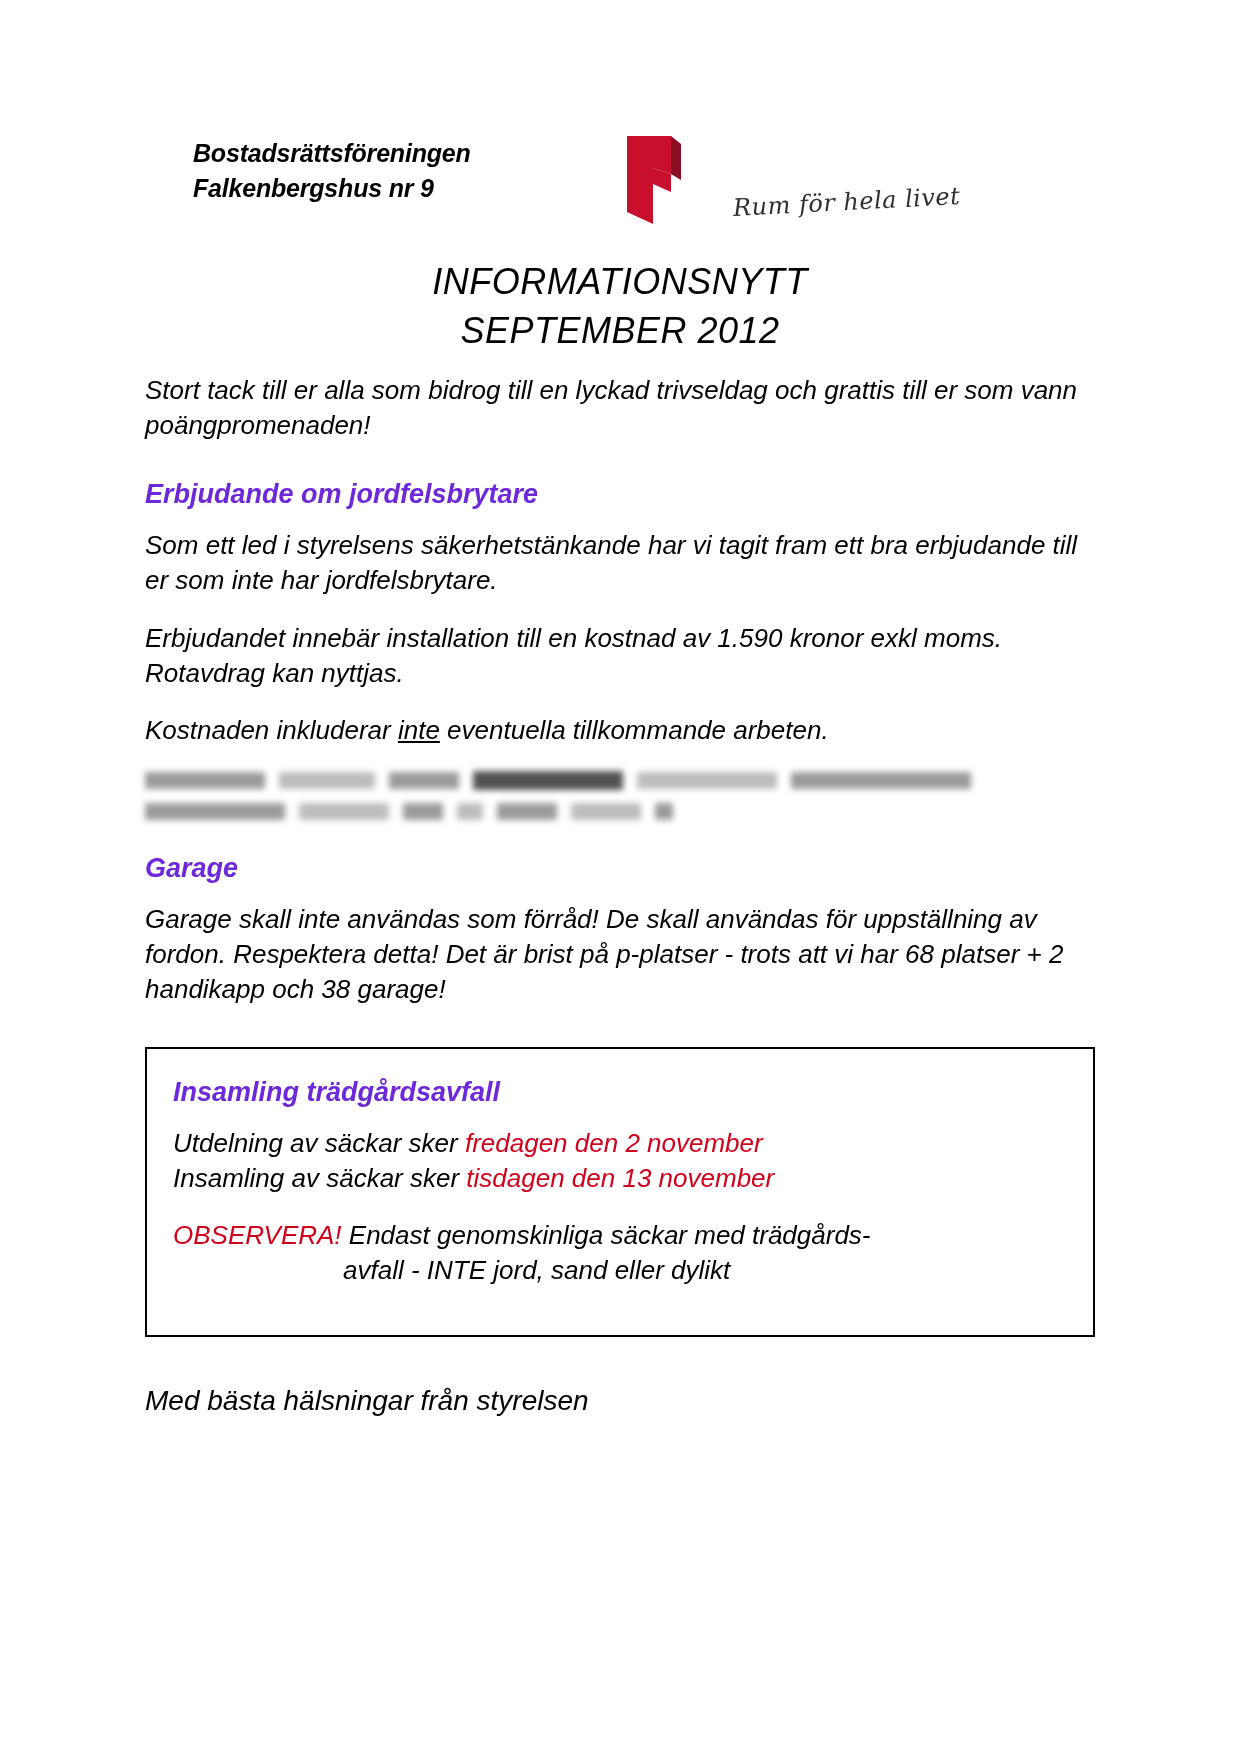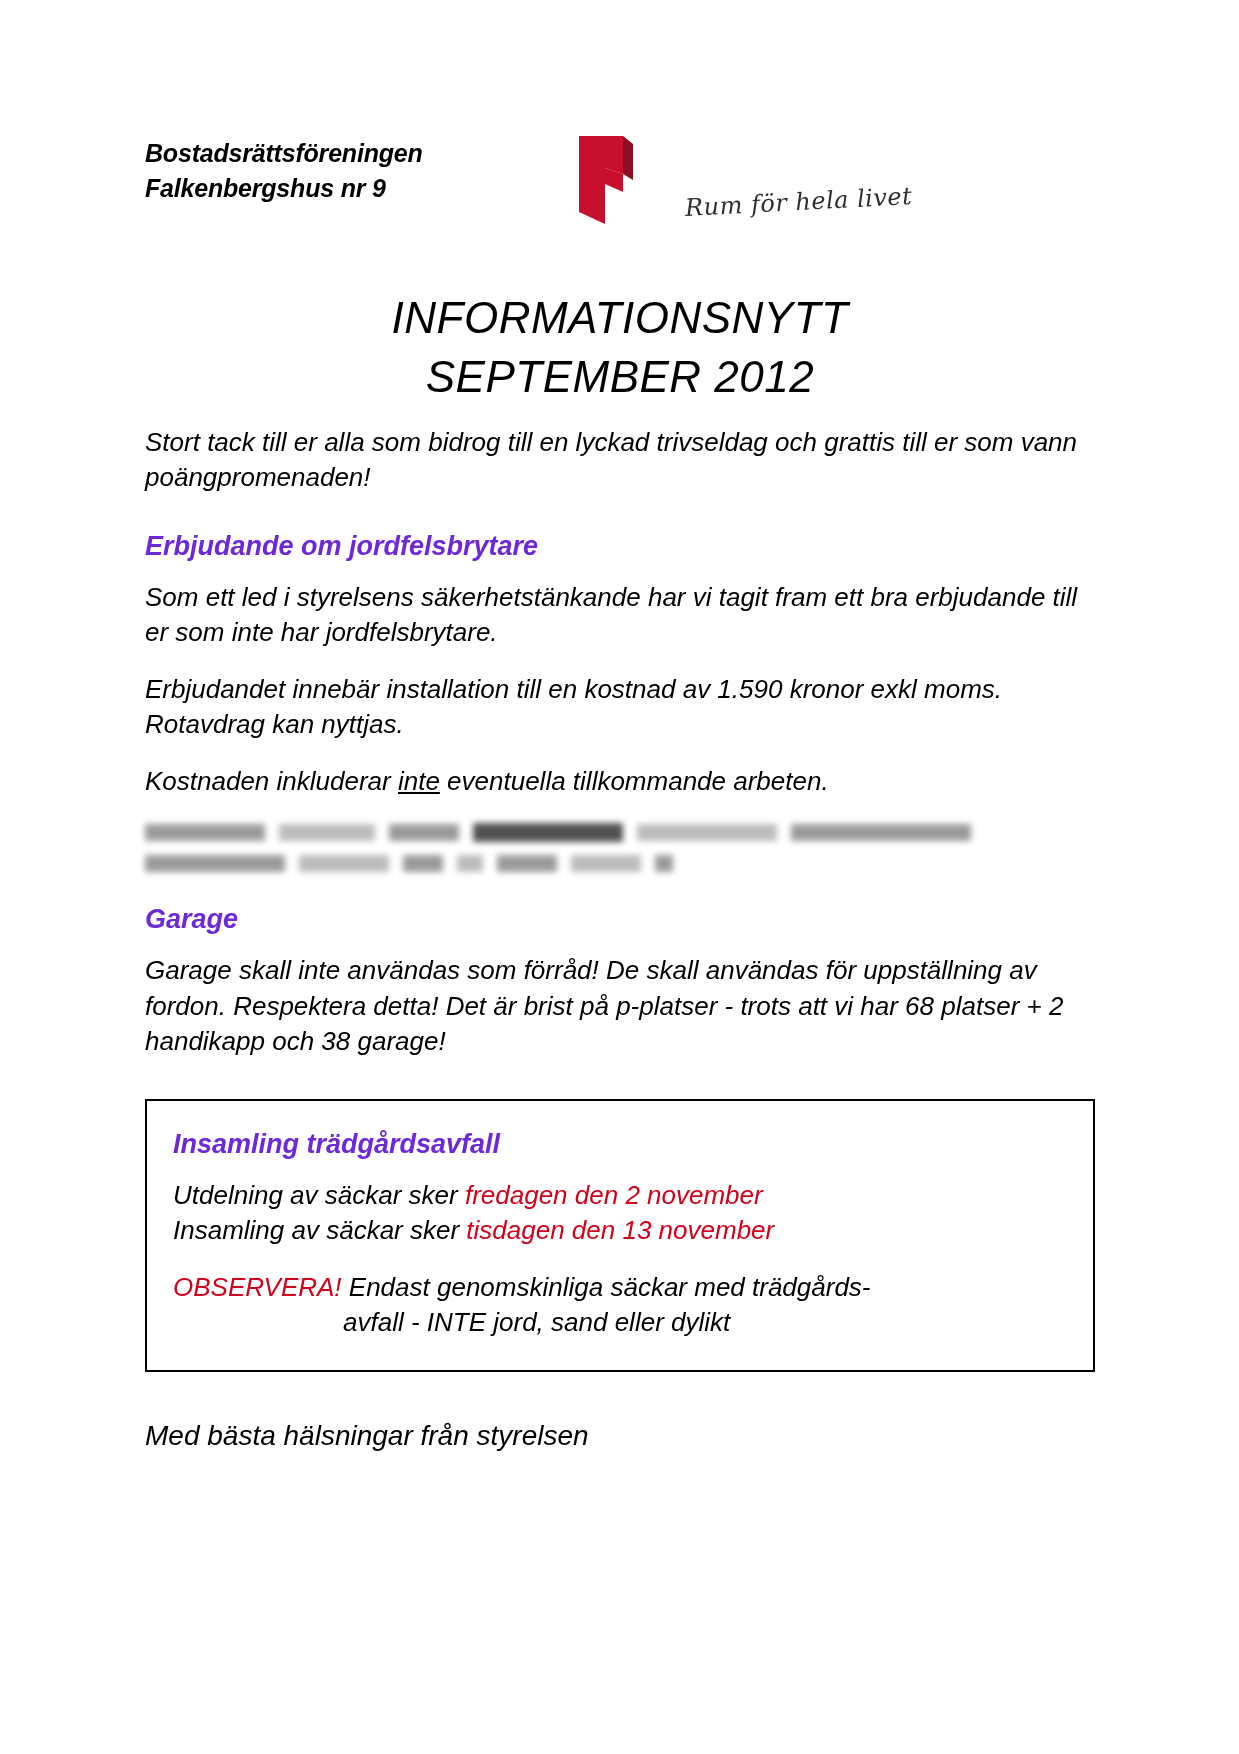--- a/index.html
+++ b/index.html
@@ -38,20 +38,21 @@
     height: 110px;
   }
   .org-name {
     font-weight: bold;
     font-style: italic;
     font-size: 25px;
     line-height: 1.38;
     letter-spacing: -0.2px;
     width: 420px;
     padding-top: 6px;
+    margin-left: 48px;
   }
   .org-name div { white-space: nowrap; }
 
   .logo {
     position: relative;
     width: 420px;
     height: 100px;
     margin-left: 10px;
   }
   .logo-mark {
@@ -79,23 +80,23 @@
     font-size: 24px;
     color: #2f2f2f;
     transform: rotate(-3deg);
     letter-spacing: 0.5px;
   }
 
   
   .doc-title {
     text-align: center;
     font-style: italic;
-    font-size: 44px;
+    font-size: 36px;
     line-height: 1.35;
-    margin-top: 48px;
+    margin-top: 18px;
     margin-bottom: 18px;
     letter-spacing: 0.5px;
   }
   .doc-title div { white-space: nowrap; }
 
   p.body {
     font-style: italic;
     font-size: 26px;
     line-height: 1.35;
     margin: 0 0 22px 0;
@@ -131,21 +132,21 @@
     background: #8d8d8d;
     border-radius: 1px;
   }
   .rb.dark { background: #3a3a3a; height: 19px; }
   .rb.light { background: #b4b4b4; }
 
   
   .box {
     border: 2px solid #000000;
     margin-top: 40px;
-    padding: 20px 26px 30px 26px;
+    padding: 20px 26px 46px 26px;
   }
   .box h2.section { margin-top: 8px; margin-bottom: 18px; }
   .red { color: #d0021b; }
   .center-ind { padding-left: 170px; }
 
   p.signoff {
     font-style: italic;
     font-size: 28px;
     margin-top: 48px;
   }

